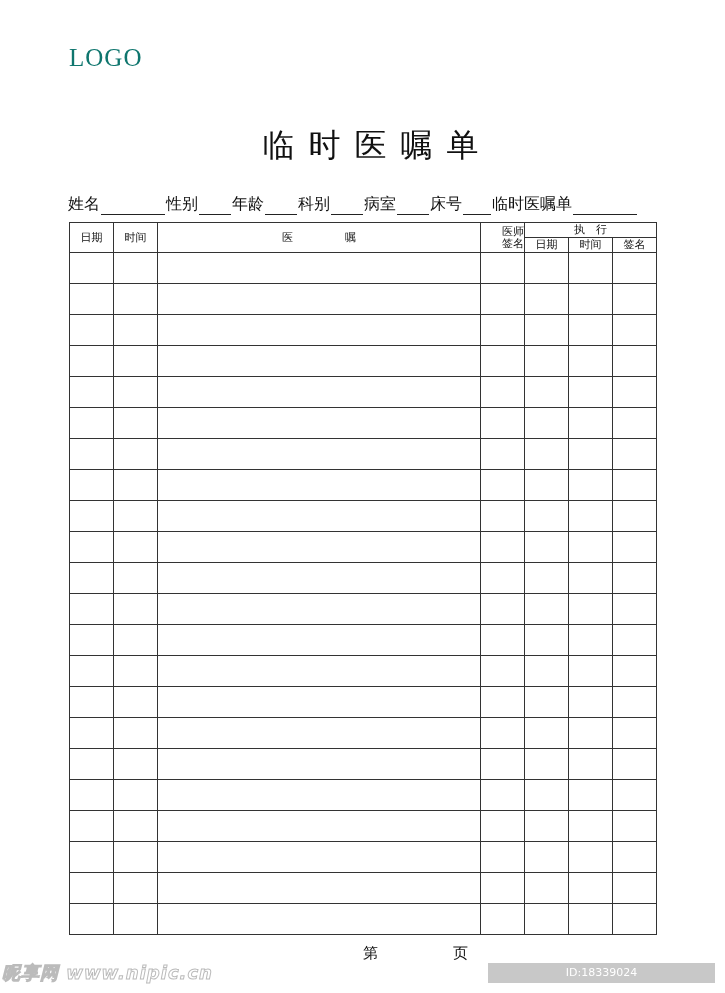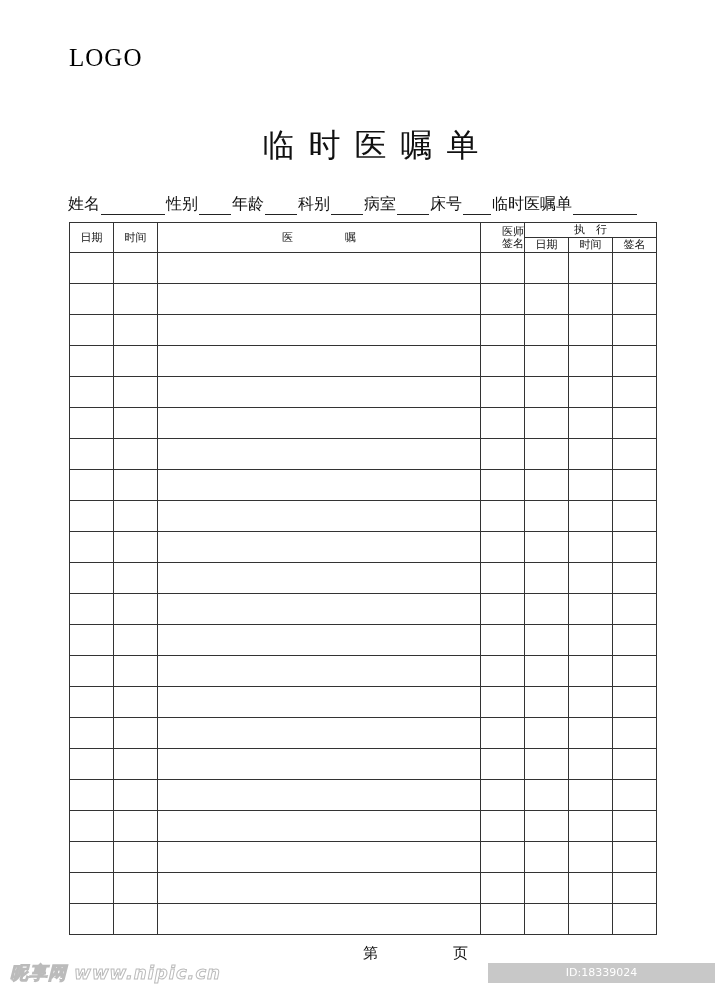--- a/index.html
+++ b/index.html
@@ -2,21 +2,21 @@
 <html><head>
 <meta charset="utf-8">
 <style>
   html, body { margin:0; padding:0; }
   body {
     width:725px; height:993px; background:#ffffff; position:relative; overflow:hidden;
     font-family: "DejaVu Sans", sans-serif; color:#111;
   }
   .logo {
     position:absolute; left:69px; top:44px;
-    font-family: "Liberation Serif", serif; font-size:25px; letter-spacing:1px; color:#000000;
+    font-family: "Liberation Serif", serif; font-size:25px; letter-spacing:1px; color:#0f766e;
   }
   .title {
     position:absolute; left:8px; width:725px; top:124px; text-align:center;
     font-family: Liberation Serif, serif; font-size:32px; letter-spacing:14px; color:#111;
     padding-left:14px; box-sizing:border-box;
   }
   .info {
     position:absolute; left:68px; top:194px; font-size:16px; white-space:nowrap;
     display:flex; align-items:flex-end;
   }
@@ -34,21 +34,21 @@
   tr.row td { height:30px; }
   .yizhu-head { letter-spacing:0; }
   .yizhu-head span { display:inline-block; margin:0 26px; }
   .page-footer {
     position:absolute; top:944px; left:0; width:725px; font-size:15px;
   }
   .page-footer .di { position:absolute; left:363px; }
   .page-footer .ye { position:absolute; left:453px; }
   .watermark-left {
     position:absolute; left:2px; top:961px; font-size:18px; color:#fff;
-    -webkit-text-stroke:1px #bbb; font-style:italic; font-weight:bold; letter-spacing:1px;margin-left:8px;
+    -webkit-text-stroke:1px #bbb; font-style:italic; font-weight:bold; letter-spacing:1px;
   }
   .watermark-right {
     position:absolute; left:488px; top:963px; width:227px; height:20px; background:#c8c8c8;
     color:#fff; font-size:11px; line-height:20px; text-align:center; font-family:"DejaVu Sans", sans-serif;
   }
 </style>
 </head>
 <body>
 
 <div class="logo">LOGO</div>

